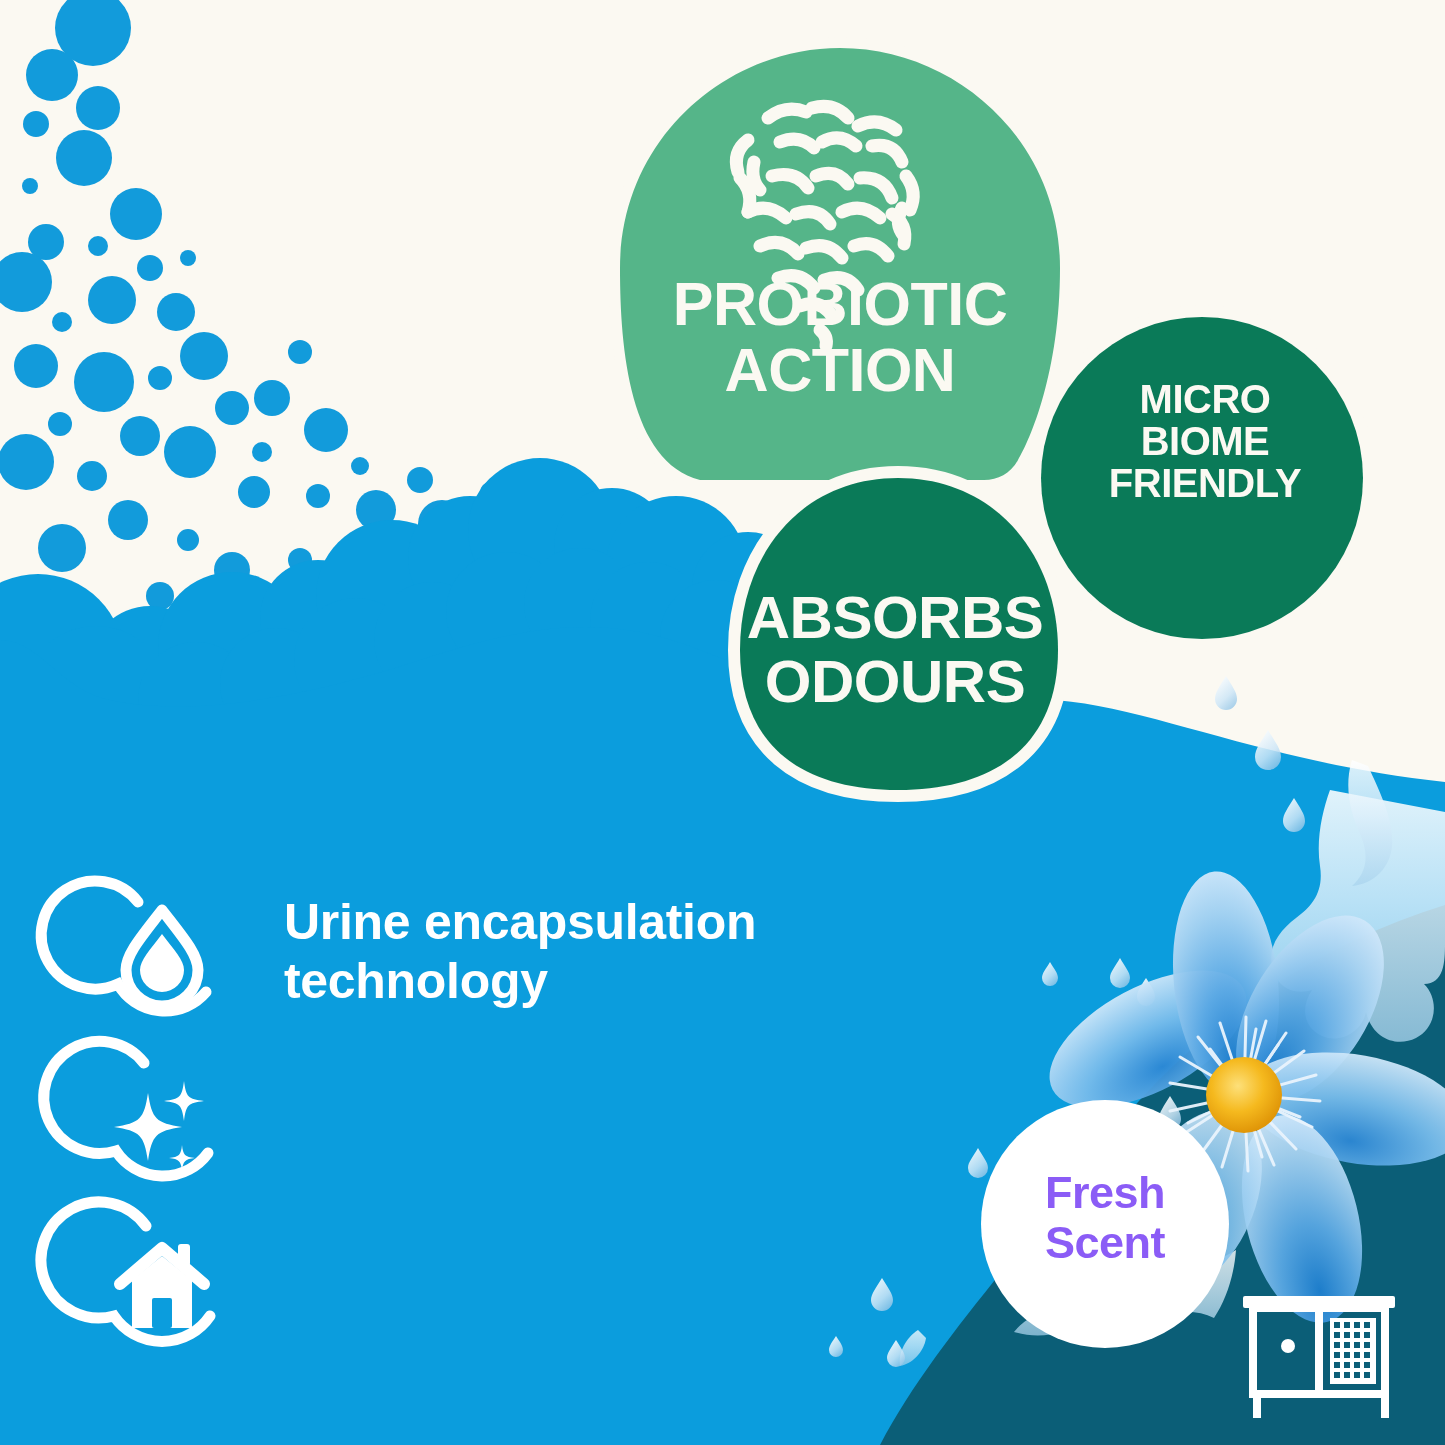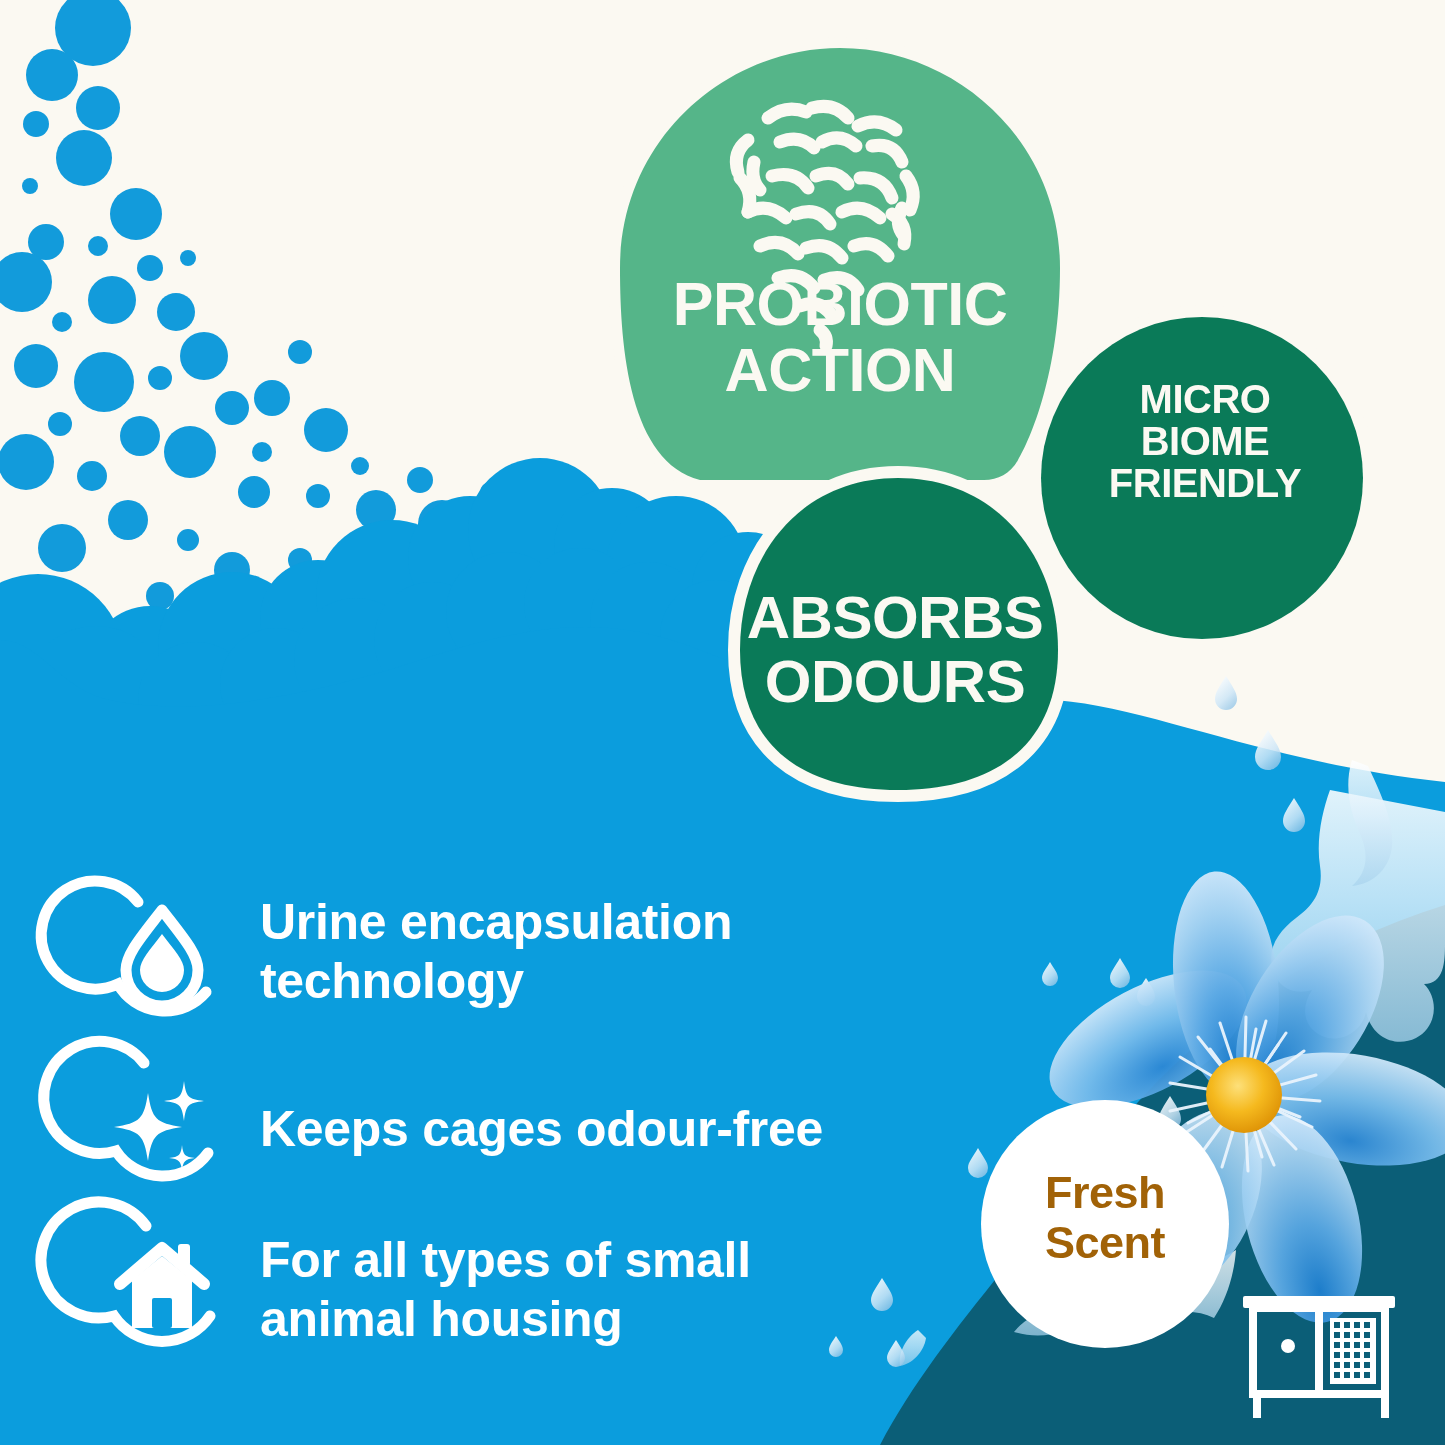--- a/index.html
+++ b/index.html
@@ -20,34 +20,34 @@
     letter-spacing:-0.5px;
     line-height:1.0;
     white-space:pre-line;
     text-transform:uppercase;
   }
   #probiotic-text{left:620px;top:272px;width:440px;font-size:61px;line-height:1.08;}
   #microbiome-text{left:1020px;top:378px;width:370px;font-size:40px;line-height:1.05;}
   #absorbs-text{left:735px;top:586px;width:320px;font-size:60px;line-height:1.06;}
 
   .feature-row{
-    position:absolute;display:flex;align-items:center;gap:44px;left:88px;
+    position:absolute;display:flex;align-items:center;gap:44px;left:112px;
   }
   .feature-icon{width:128px;height:128px;flex:0 0 128px;}
   .feature-label{
     color:#FFFFFF;font-size:50px;font-weight:600;line-height:1.18;
     white-space:pre-line;letter-spacing:-0.3px;
   }
   #feature-0{top:888px;}
   #feature-1{top:1065px;}
   #feature-2{top:1226px;}
 
   #fresh-scent-text{
     position:absolute;left:1005px;top:1168px;width:200px;
-    color:#a16207;font-size:45px;font-weight:700;line-height:1.12;
+    color:#8b5cf6;font-size:45px;font-weight:700;line-height:1.12;
     text-align:center;white-space:pre-line;letter-spacing:-0.5px;
   }
 </style>
 </head>
 <body>
 
 <div id="stage">
 
   <svg id="art" viewBox="0 0 1445 1445" xmlns="http://www.w3.org/2000/svg">
     <defs>
@@ -407,27 +407,21 @@
 
   <div class="badge-text" id="absorbs-text">ABSORBS
 ODOURS</div>
 
   <div class="feature-row" id="feature-0">
     <div class="feature-icon"></div>
     <div class="feature-label">Urine encapsulation
 technology</div>
   </div>
 
-  <div class="feature-row" id="feature-1">
-    <div class="feature-icon"></div>
-    <div class="feature-label">Keeps cages odour-free</div>
-  </div>
 
   <div class="feature-row" id="feature-2">
     <div class="feature-icon"></div>
-    <div class="feature-label">For all types of small
-animal housing</div>
   </div>
 
   <div id="fresh-scent-text">Fresh
 Scent</div>
 
 </div>
 
 </body></html>

